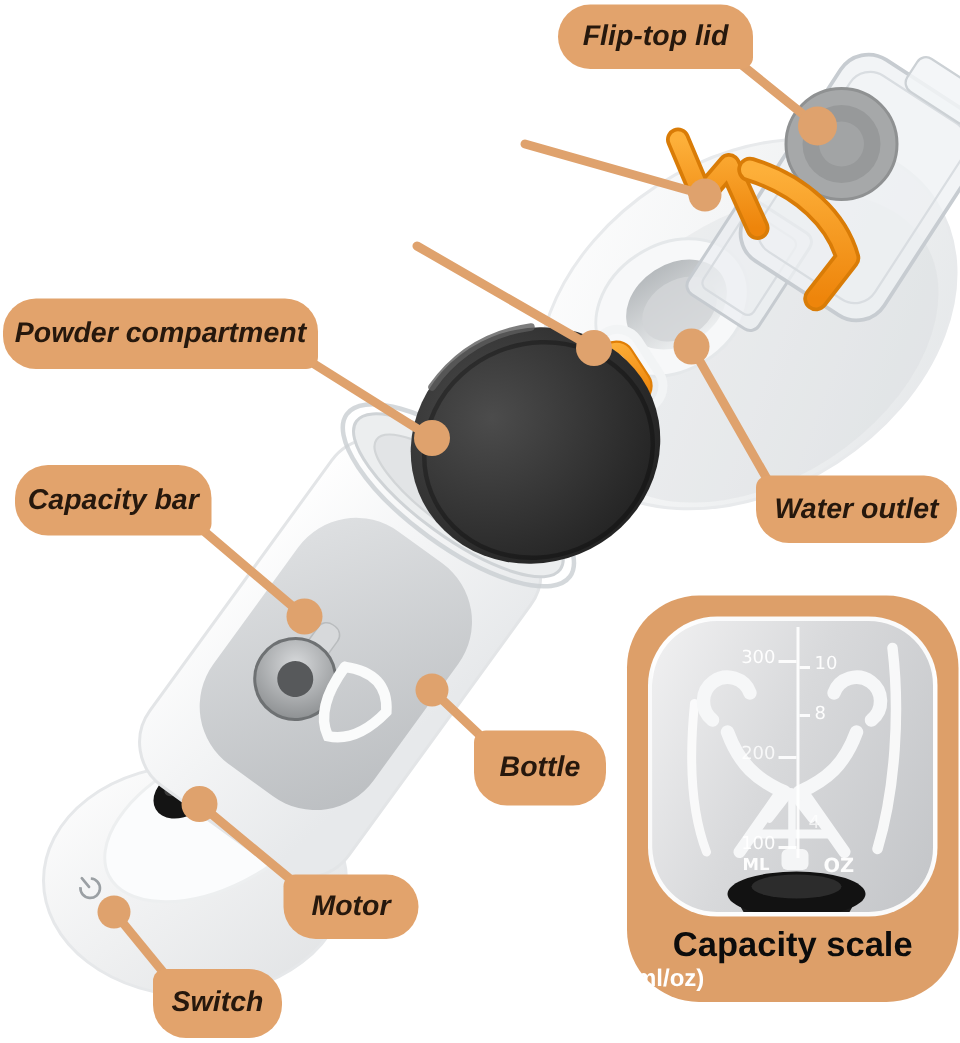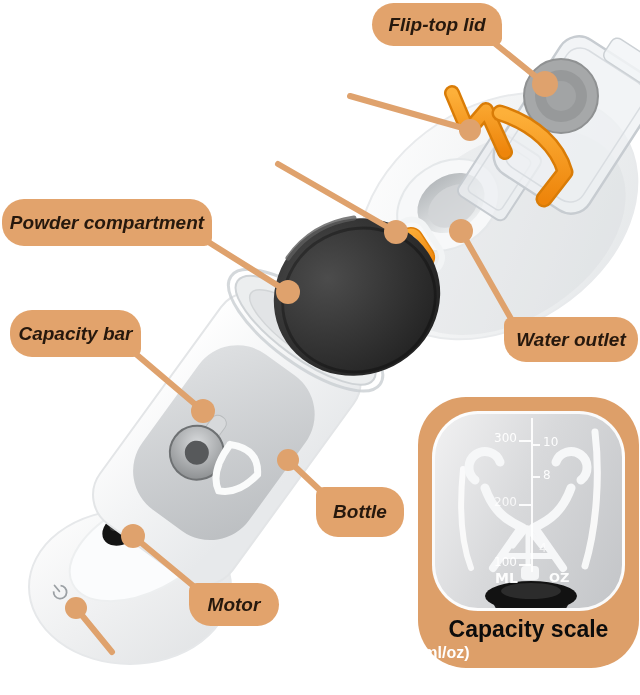--- a/index.html
+++ b/index.html
@@ -38,21 +38,21 @@
   .tick-200{left:84px;top:90px;width:12px;}
   .tick-100{left:84px;top:150px;width:12px;}
   .mark{position:absolute;color:rgba(255,255,255,.95);font:400 12px "DejaVu Sans",sans-serif;z-index:2;}
   .num-left{width:30px;text-align:right;}
   .m-300{left:52px;top:17px;}
   .m-10 {left:108px;top:21px;}
   .m-8  {left:108px;top:54px;}
   .m-200{left:52px;top:81px;opacity:.85;}
   .m-4  {left:104px;top:127px;opacity:.7;}
   .m-100{left:52px;top:141px;}
-  .m-ml {left:60px;top:156px;font-weight:700;font-size:14px;}
+  .m-ml {left:60px;top:156px;font-weight:700;font-size:11px;}
   .m-oz {left:114px;top:156px;font-weight:700;font-size:13px;}
   .inset-caption{position:absolute;left:0;right:0;top:219px;text-align:center;
          font:700 23px "Liberation Sans",sans-serif;color:#0c0c0c;}
   .inset-sub{position:absolute;left:0;right:0;top:247px;text-align:left;
          font:700 16px "Liberation Sans",sans-serif;color:#ffffff;}
 </style>
 </head>
 <body>
 
 <div class="stage">
@@ -182,20 +182,21 @@
         <circle cx="76" cy="608" r="11" stroke="none"></circle>
     </g>
   </svg>
 
   <div class="label lbl-fliptop">Flip-top lid</div>
   <div class="label lbl-powder">Powder compartment</div>
   <div class="label lbl-stir">Capacity bar</div>
   <div class="label lbl-bottle">Bottle</div>
   <div class="label lbl-outlet">Water outlet</div>
   <div class="label lbl-motor">Motor</div>
+  <div class="label lbl-switch">Switch</div>
 
   <div class="inset">
     <div class="inset-img">
       <svg width="193" height="200" viewBox="0 0 193 200">
         <path d="M28,55 C24,95 26,128 36,154" fill="none" stroke="#ffffff" stroke-width="6" stroke-linecap="round" opacity="0.8"></path>
         <path d="M160,18 C165,60 162,112 150,152" fill="none" stroke="#ffffff" stroke-width="7" stroke-linecap="round" opacity="0.85"></path>
         <g fill="none" stroke="#f6f7f8" stroke-linecap="round" stroke-linejoin="round">
           <path d="M40,66 a16,16 0 1 1 25,-18" stroke-width="9"></path>
           <path d="M146,66 a16,16 0 1 0 -25,-18" stroke-width="9"></path>
           <path d="M50,74 C58,96 70,106 88,114" stroke-width="9"></path>

